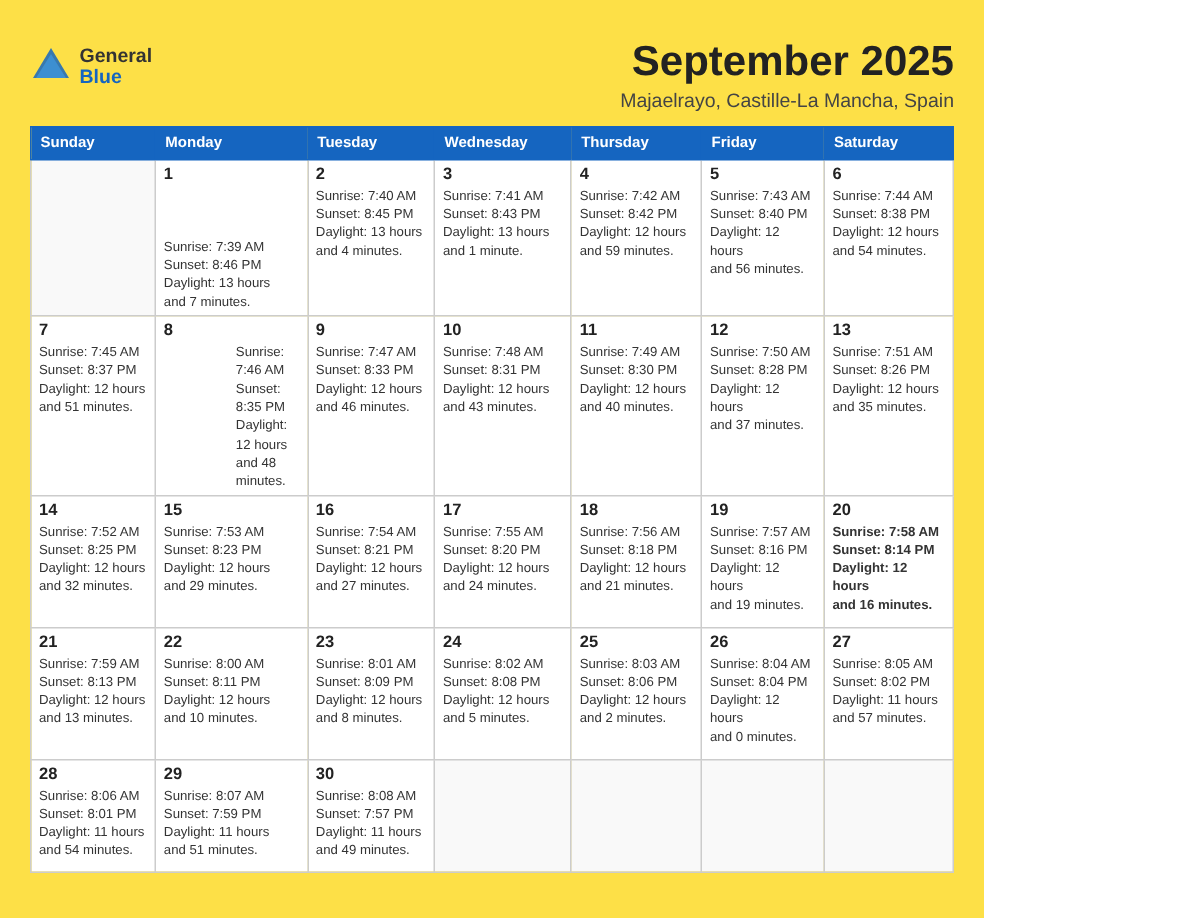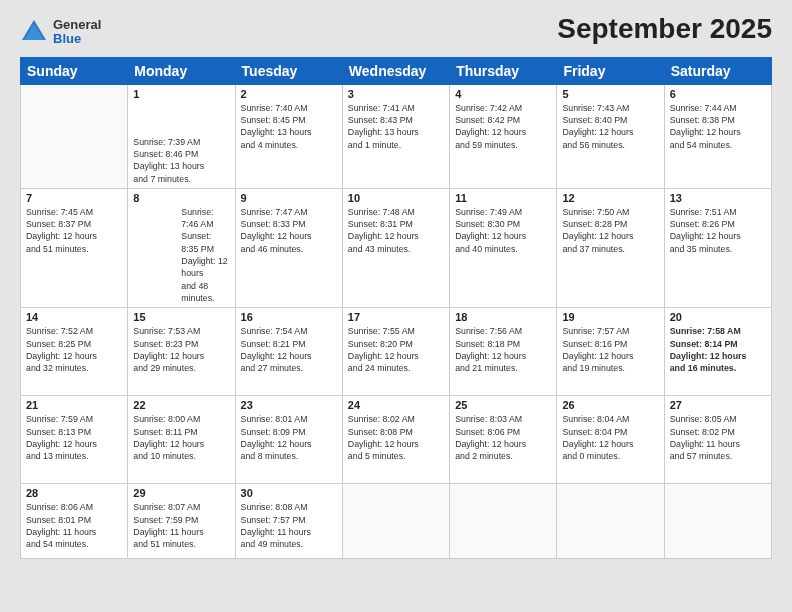--- a/index.html
+++ b/index.html
@@ -4,24 +4,24 @@
   <style>
     * { margin: 0; padding: 0; box-sizing: border-box; }
     body {
       font-family: Arial, sans-serif;
       background: #fff;
       width: 792px;
       height: 612px;
       overflow: hidden;
     }
     .page {
-      width: 792px;
+      width: 656px;
       height: 612px;
-      padding: 14px 20px 10px 20px;
-      background: #e5e5e5;
+      padding: 26px 20px 10px 20px;
+      background: #fde047;
     }
     .header {
       display: flex;
       justify-content: space-between;
       align-items: flex-start;
       margin-bottom: 10px;
     }
     .logo {
       display: flex;
       align-items: center;
@@ -56,21 +56,21 @@
       margin-top: 2px;
     }
     .calendar {
       width: 100%;
       border-collapse: collapse;
       border: 1px solid #ccc;
     }
     .calendar th {
       background: #1565c0;
       color: #fff;
-      font-size: 14px;
+      font-size: 10px;
       font-weight: bold;
       text-align: left;
       padding: 5px 6px;
       border: 1px solid #1565c0;
     }
     .calendar td {
       border: 1px solid #ccc;
       vertical-align: top;
       padding: 3px 5px;
       width: 107px;
@@ -107,20 +107,21 @@
         <polygon points="14,2 26,22 2,22" fill="#1565c0" opacity="0.85"></polygon>
         <polygon points="14,6 24,22 4,22" fill="#42a5f5" opacity="0.5"></polygon>
       </svg>
       <div class="logo-text">
         <span class="logo-general">General</span>
         <span class="logo-blue">Blue</span>
       </div>
     </div>
     <div class="title-block">
       <div class="month-title">September 2025</div>
+      <div class="subtitle">Majaelrayo, Castille-La Mancha, Spain</div>
     </div>
   </div>
 
   <table class="calendar">
     <thead>
       <tr>
 
       <th>Sunday</th>
           <th>Monday</th>
           <th>Tuesday</th>

